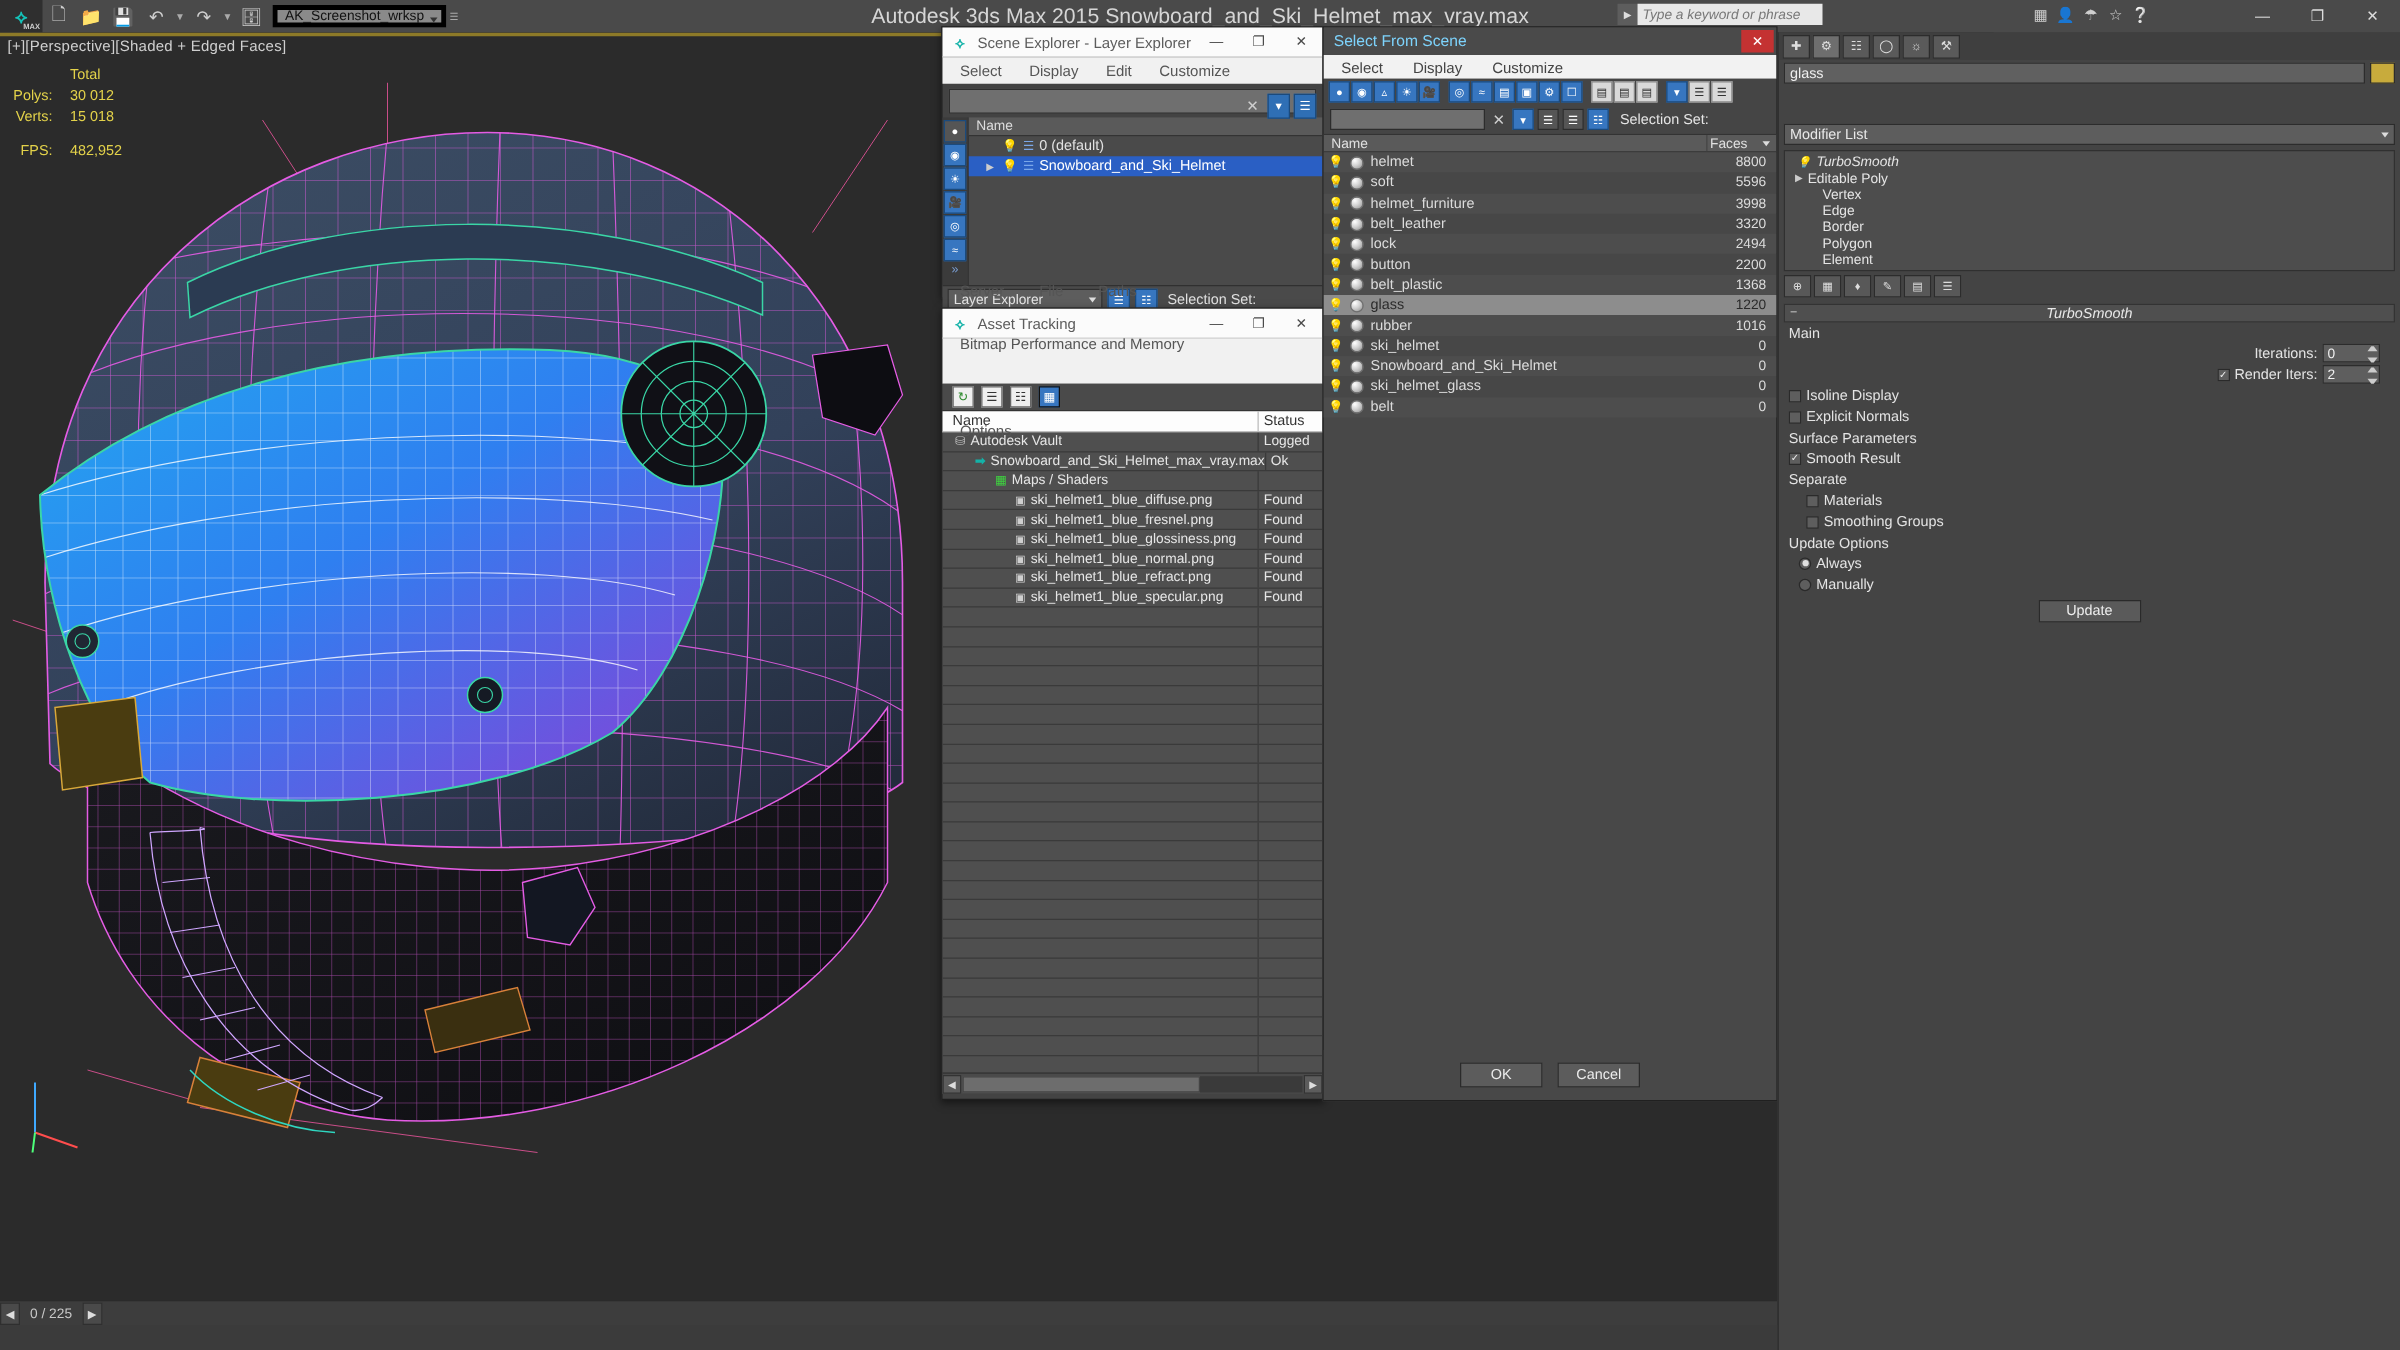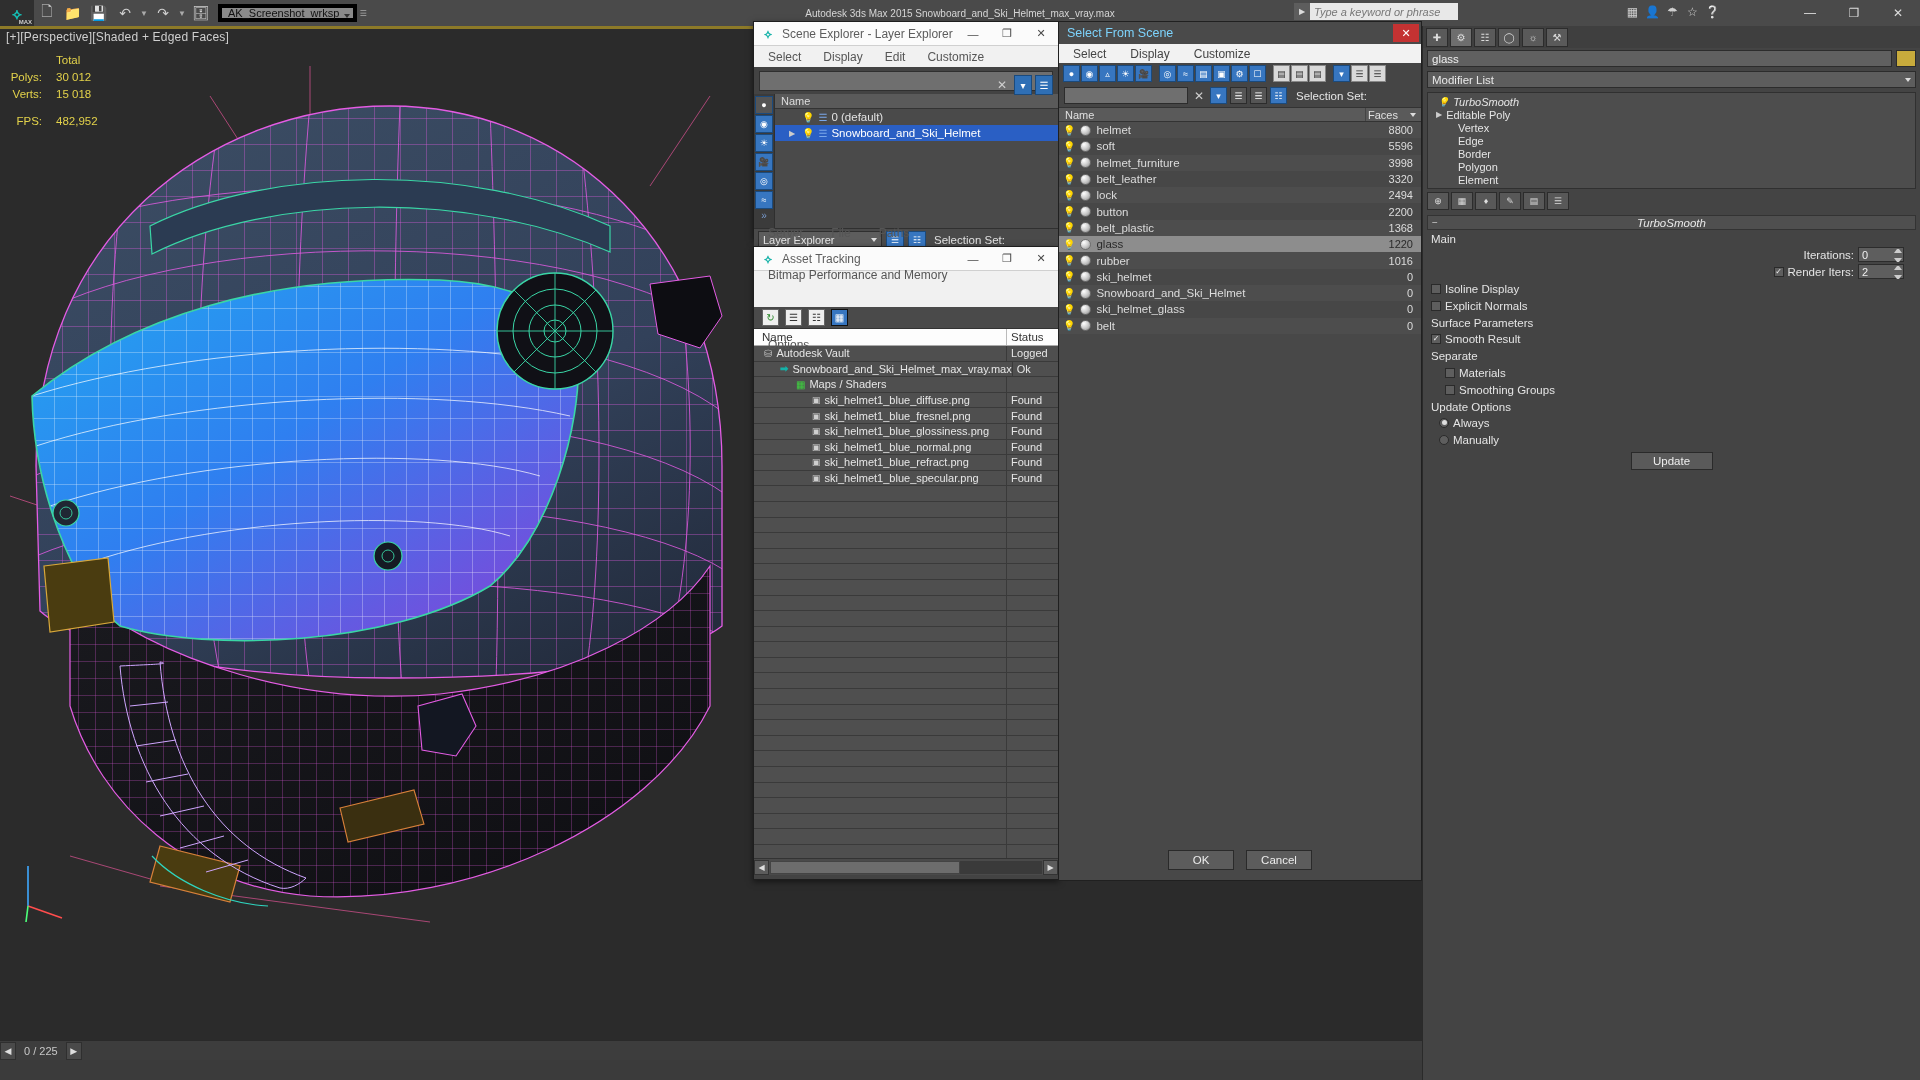--- a/index.html
+++ b/index.html
@@ -16,21 +16,21 @@
   .maxlogo .txt { position:absolute; bottom:1px; right:2px; font-size:6px; color:#ccc; font-weight:bold;}
   .qbtn { width:26px; height:26px; display:flex; align-items:center; justify-content:center;
     color:#cfcfcf; font-size:14px; }
   .qbtn.small { width:12px; font-size:8px; color:#aaa; }
   .wkspace { height:18px; background:#8a8a8a; color:#111; font-size:11px;
     padding:1px 14px 1px 6px; display:flex; align-items:center; position:relative;
     border:4px solid #000000; margin-left:4px; min-width:118px;}
   .wkspace .car { position:absolute; right:3px; top:6px; border-left:3px solid transparent;
      border-right:3px solid transparent; border-top:4px solid #333;}
   .titletext { position:absolute; left:0; width:1920px; text-align:center;
-    font-size:10px; color:#d6d6d6; pointer-events:none; }
+    font-size:17px; color:#d6d6d6; pointer-events:none; }
   .winctl { position:absolute; right:0; top:0; height:26px; display:flex; }
   .winctl div { width:44px; height:26px; display:flex; align-items:center;
     justify-content:center; color:#ddd; font-size:12px; }
   .searchbox { position:absolute; right:462px; top:3px; width:148px; height:17px;
     background:#e8e8e8; color:#777; font-style:italic; font-size:11px;
     padding:1px 4px; display:flex; align-items:center; }
   .searchtri { position:absolute; right:610px; top:3px; width:16px; height:17px;
     background:#5d5d5d; display:flex; align-items:center; justify-content:center;
     color:#ddd; font-size:8px;}
   .tbicons { position:absolute; right:198px; top:2px; display:flex; gap:1px; }
@@ -198,21 +198,21 @@
      background:#444; border-left:1px solid #2a2a2a; }
   .cp-tabs { height:22px; background:#3f3f3f; display:flex; align-items:center;
      gap:2px; padding-left:3px; }
   .cp-tabs .tb { width:22px; height:19px; background:#5a5a5a; border:1px solid #2c2c2c;
      display:flex; align-items:center; justify-content:center; font-size:10px; color:#ddd;}
   .cp-tabs .tb.on { background:#6e6e6e; }
   .cp-name { height:21px; display:flex; align-items:center; padding:0 4px; gap:4px; }
   .cp-name .fld { flex:1; height:17px; background:#606060; border:1px solid #2c2c2c;
      color:#efefef; font-size:11.5px; padding-left:4px; display:flex; align-items:center; }
   .cp-name .sw { width:20px; height:17px; background:#c8ab3c; border:1px solid #2c2c2c; }
-  .cp-modlist { height:21px; display:flex; align-items:center; padding:0 4px; }
+  .cp-modlist { height:21px; display:flex; align-items:center; padding:0 4px;margin-top:28px; }
   .cp-modlist .fld { flex:1; height:17px; background:#5d5d5d; border:1px solid #2c2c2c;
      color:#e8e8e8; font-size:11.5px; padding-left:4px; display:flex; align-items:center;
      position:relative; }
   .cp-modlist .fld .car { position:absolute; right:4px; top:6px;
      border-left:3px solid transparent; border-right:3px solid transparent; border-top:4px solid #ddd;}
   .cp-stack { margin:2px 4px 0 4px; background:#4d4d4d; border:1px solid #303030;
      padding:2px 0; }
   .cp-stack .srow { height:13px; font-size:11px; color:#e5e5e5; padding-left:16px;
      display:flex; align-items:center; }
   .cp-stack .srow.top { padding-left:24px; font-style:italic; }

